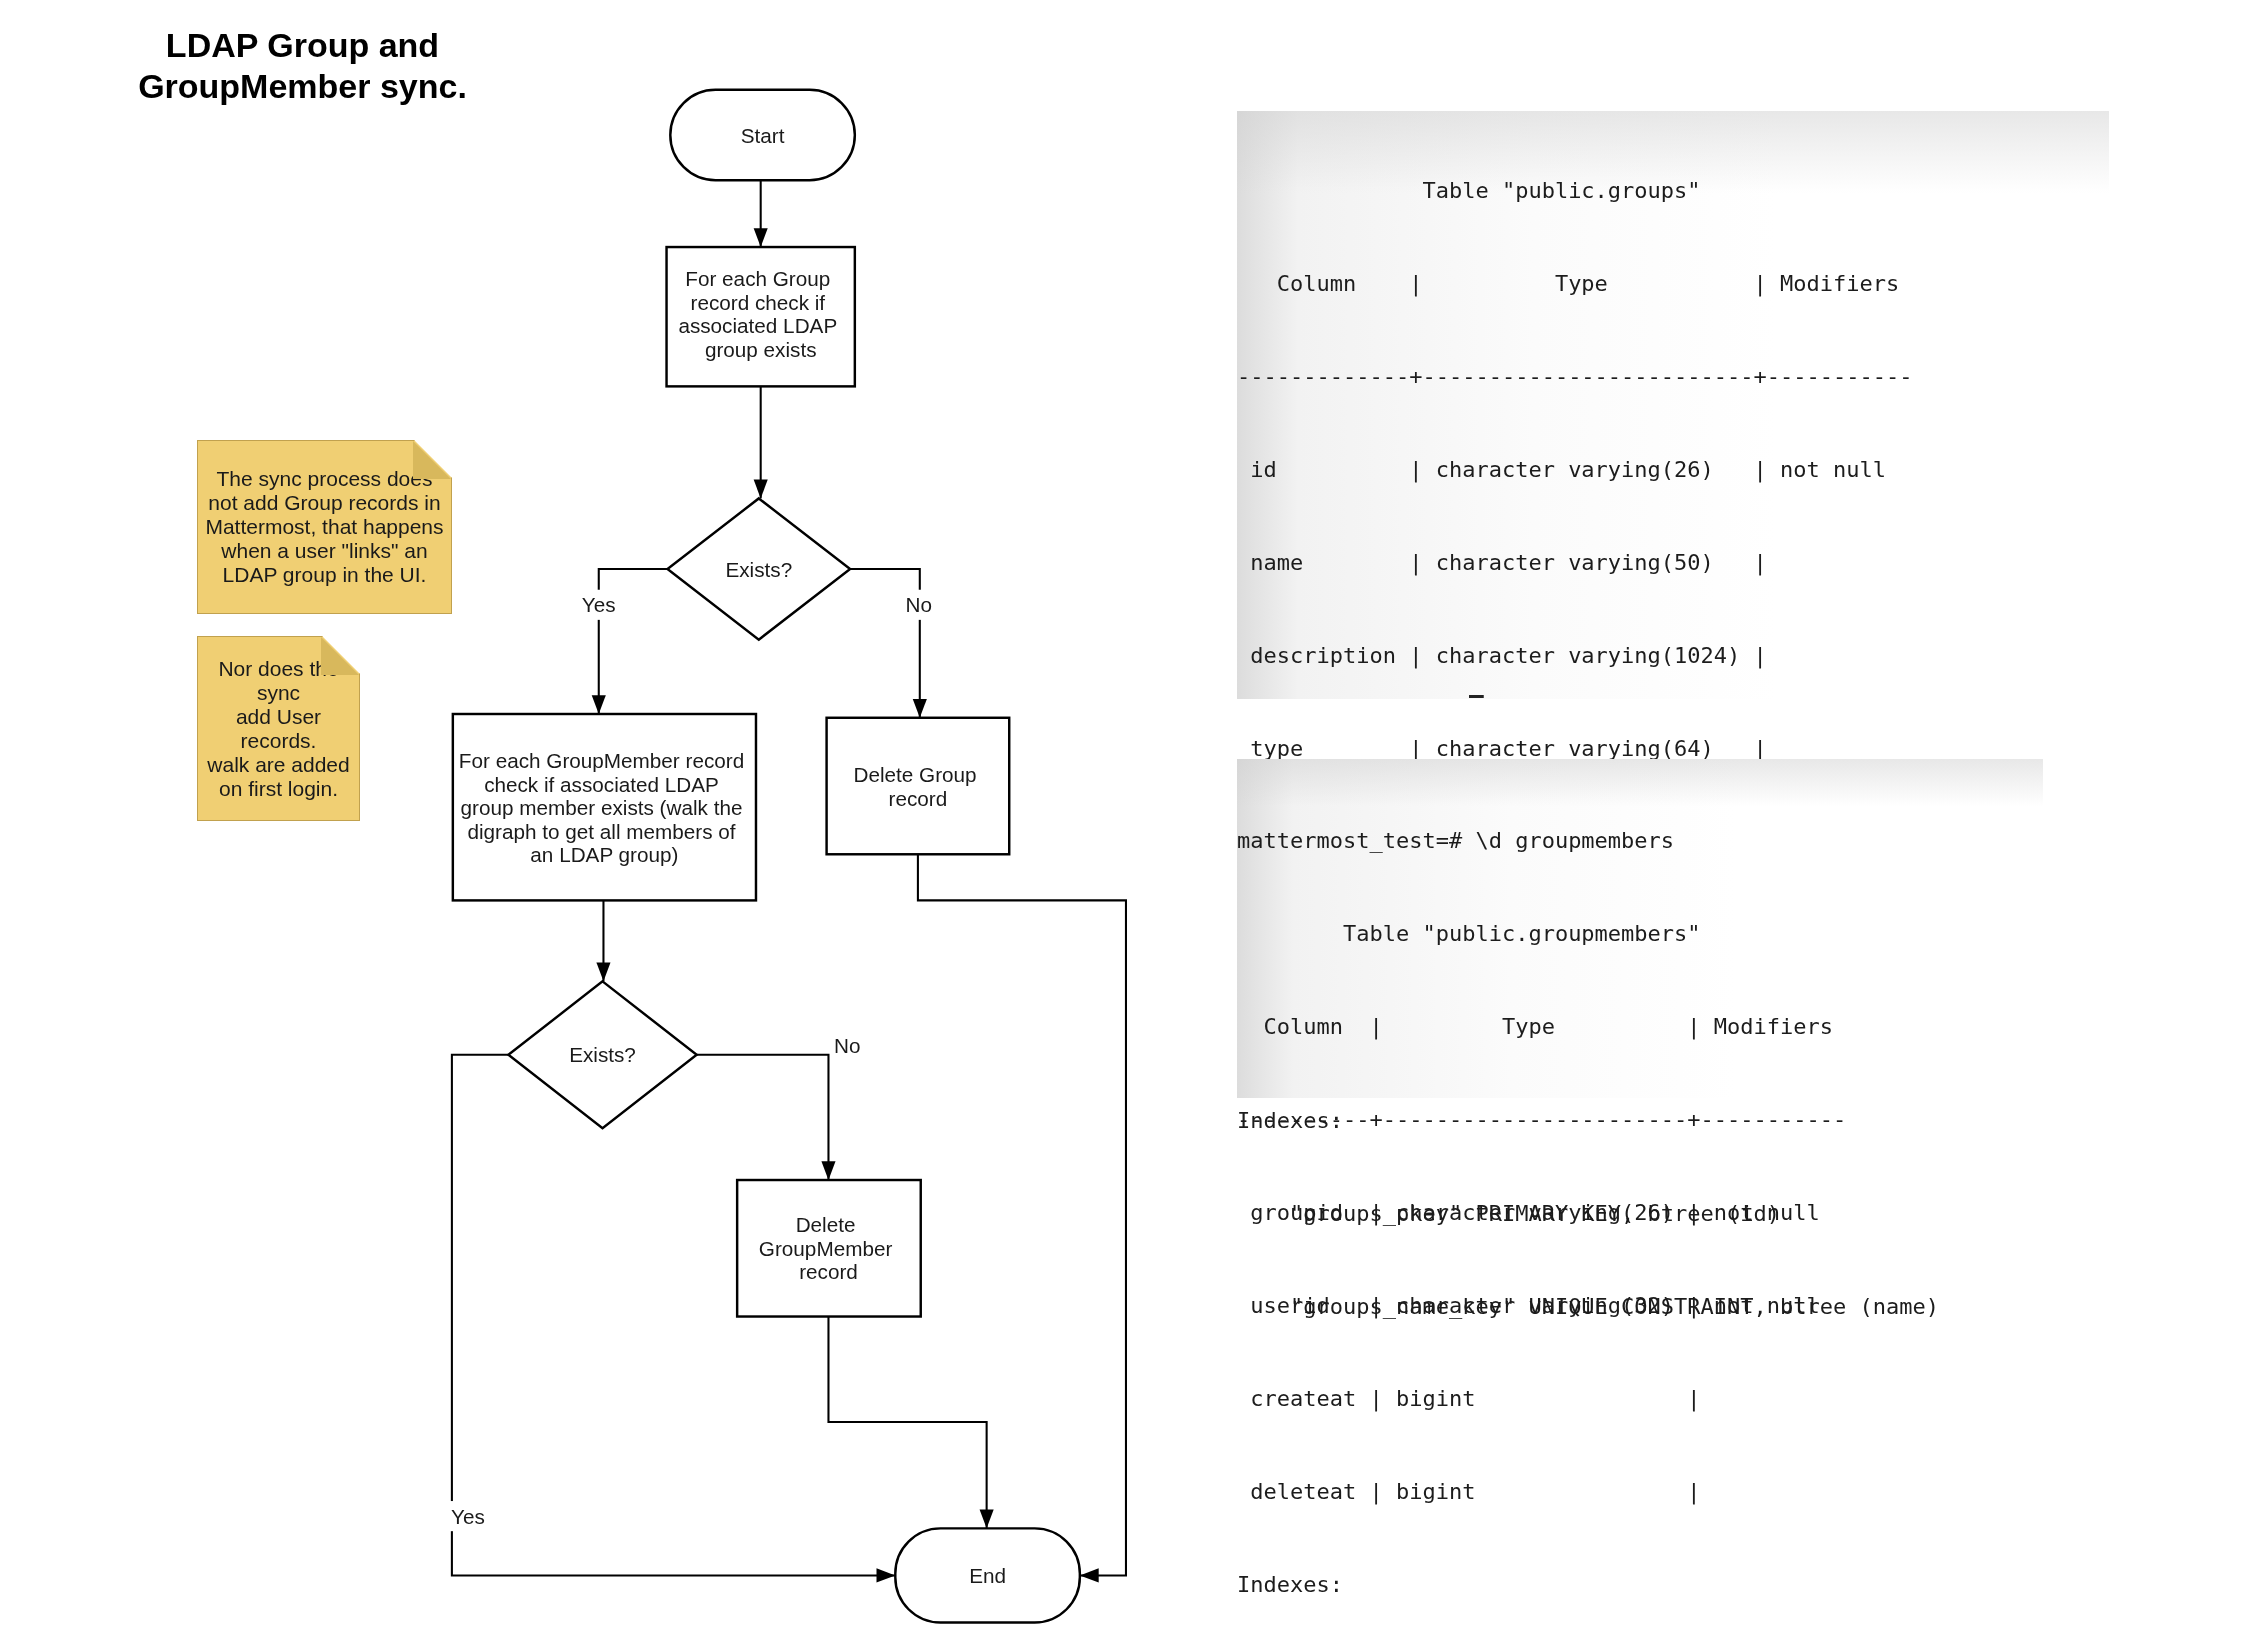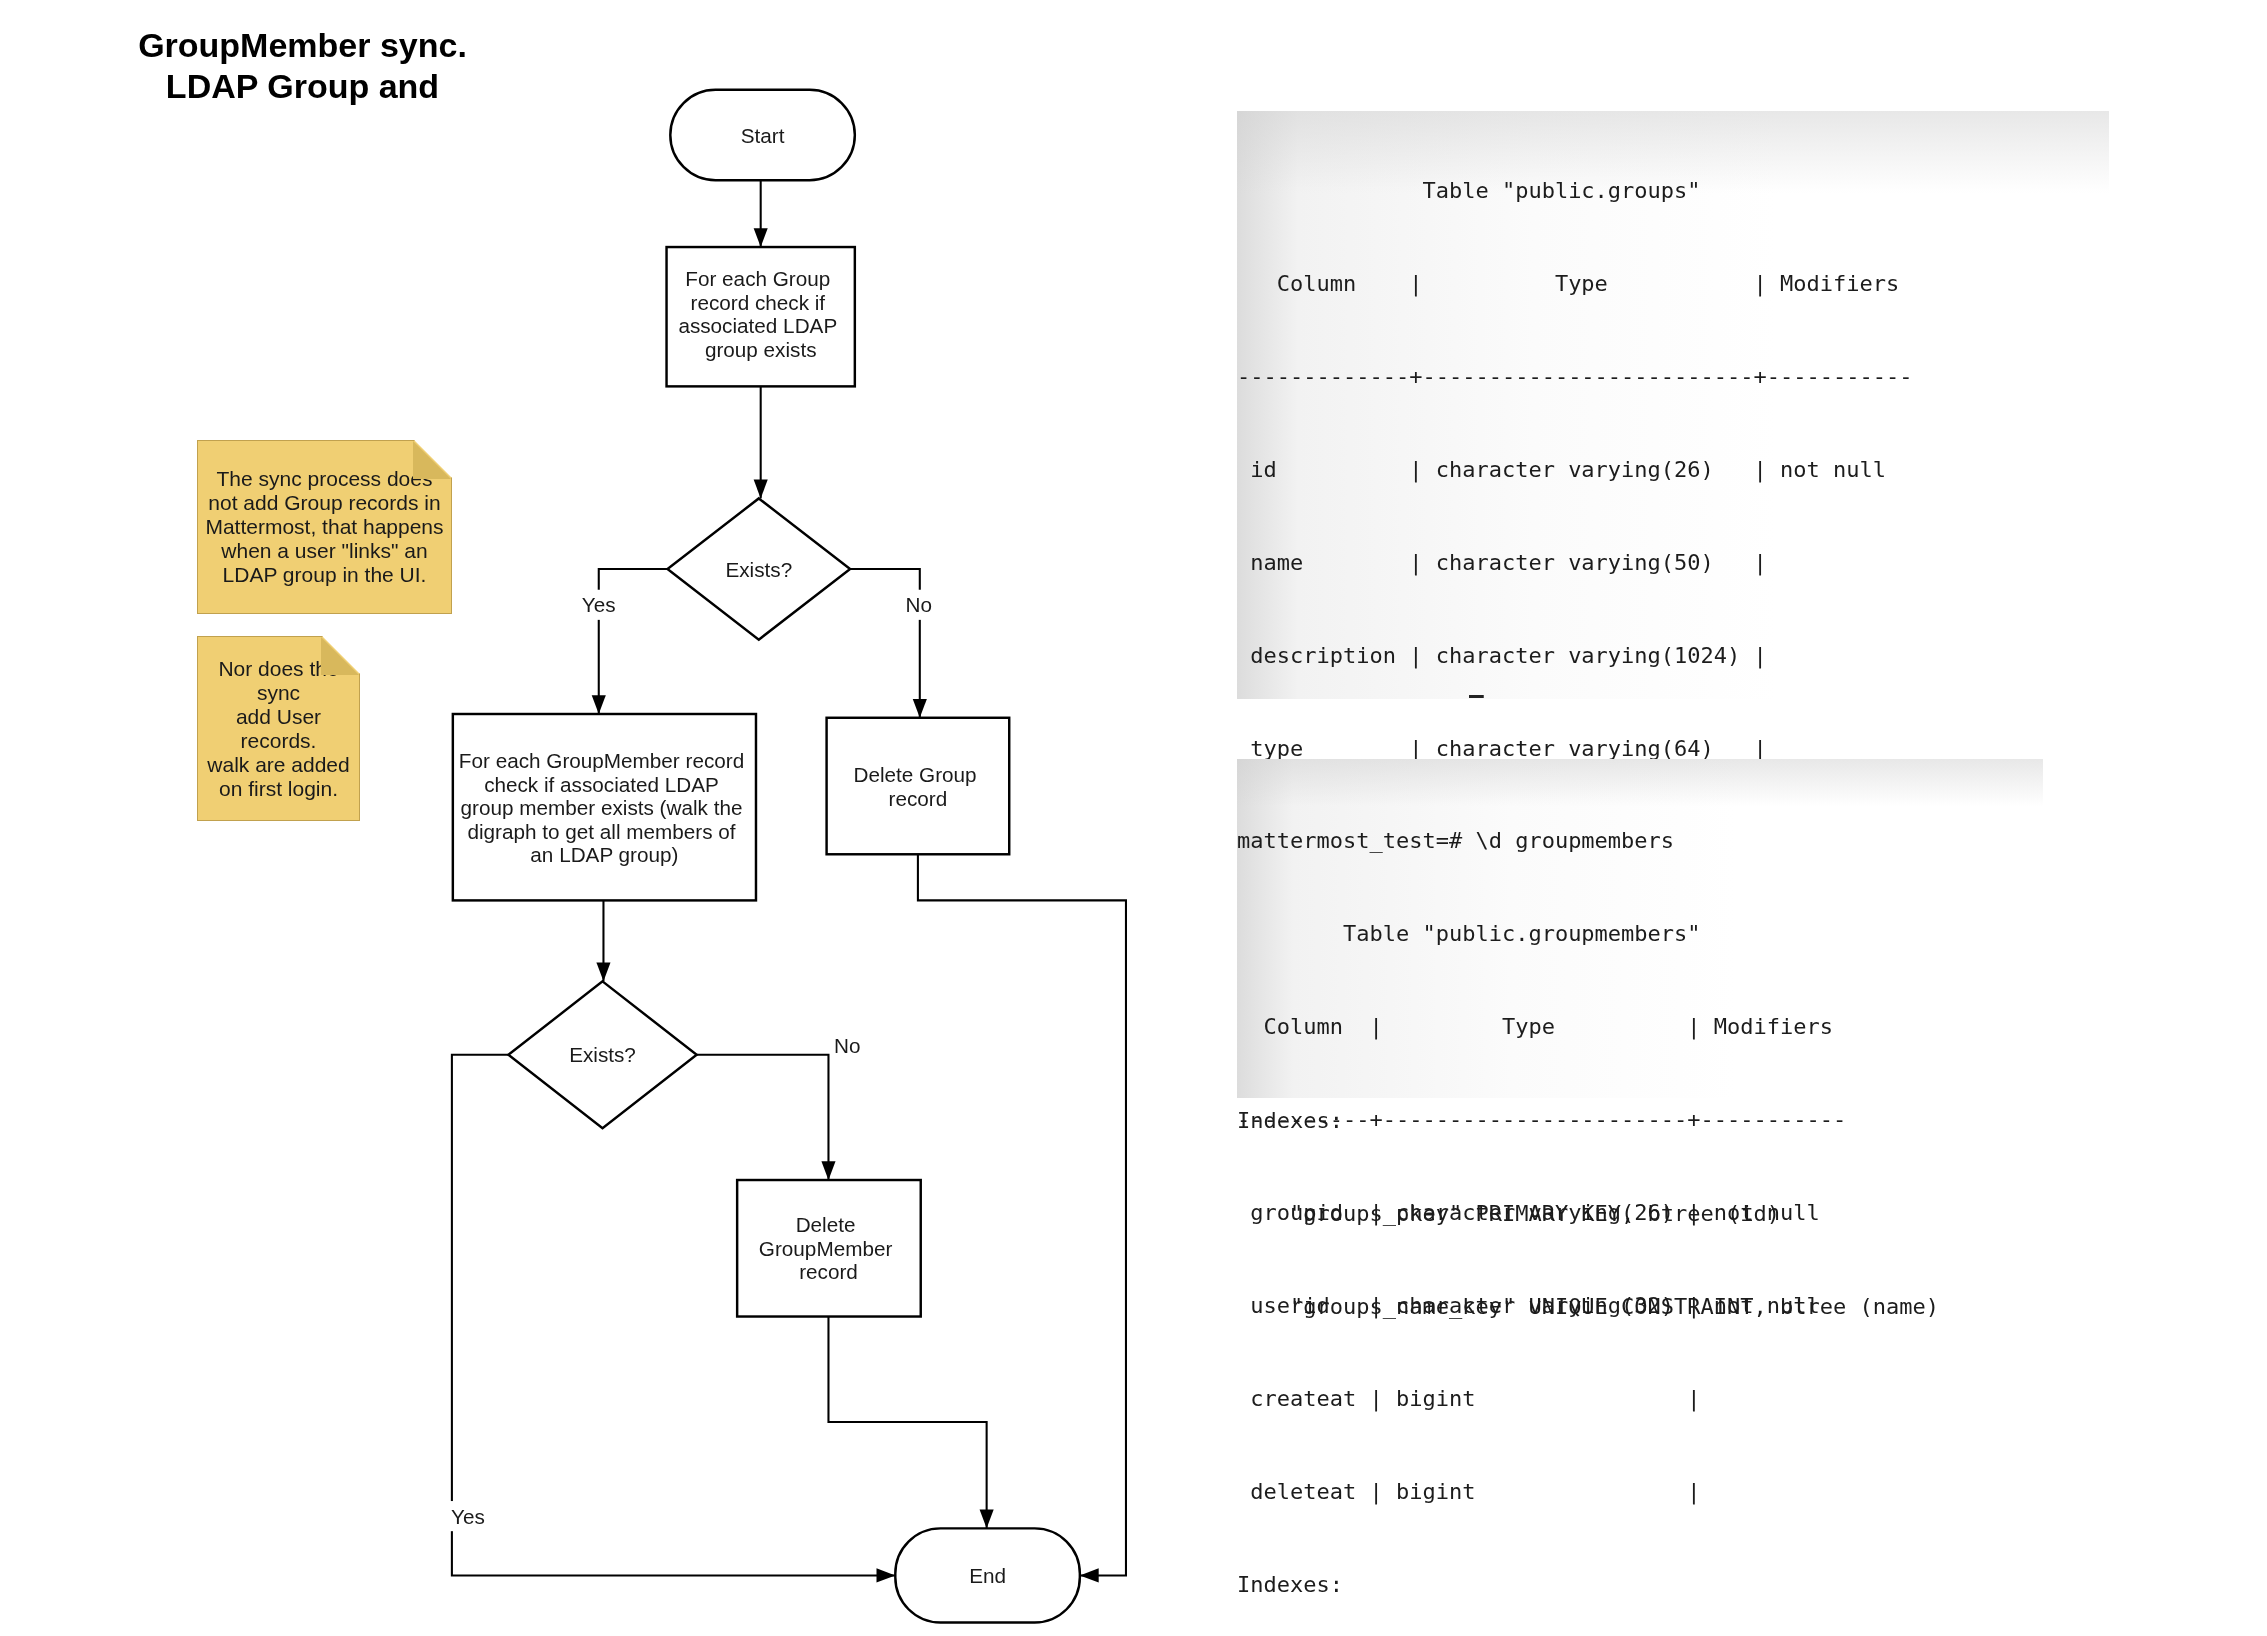--- a/index.html
+++ b/index.html
@@ -68,22 +68,22 @@
     font-family:"DejaVu Sans Mono",monospace;
     font-size:24.5px;line-height:30px;color:#222;font-weight:bold;
   }
 </style>
 </head>
 <body>
 
 <div id="page">
 
   <div class="diagram-title">
+    <div>LDAP Group and</div>
     <div>GroupMember sync.</div>
-    <div>LDAP Group and</div>
   </div>
 
   <svg class="flow" width="2267" height="1637" viewBox="0 0 2408 1738">
     <defs>
       <marker id="arrow" markerUnits="userSpaceOnUse" markerWidth="24" markerHeight="18" refX="22" refY="9" orient="auto">
         <path d="M2,1.5 L22,9 L2,16.5 Z" fill="#000"></path>
       </marker>
     </defs>
 
     <path class="edge" marker-end="url(#arrow)" d="M808,191 L808,262"></path>

